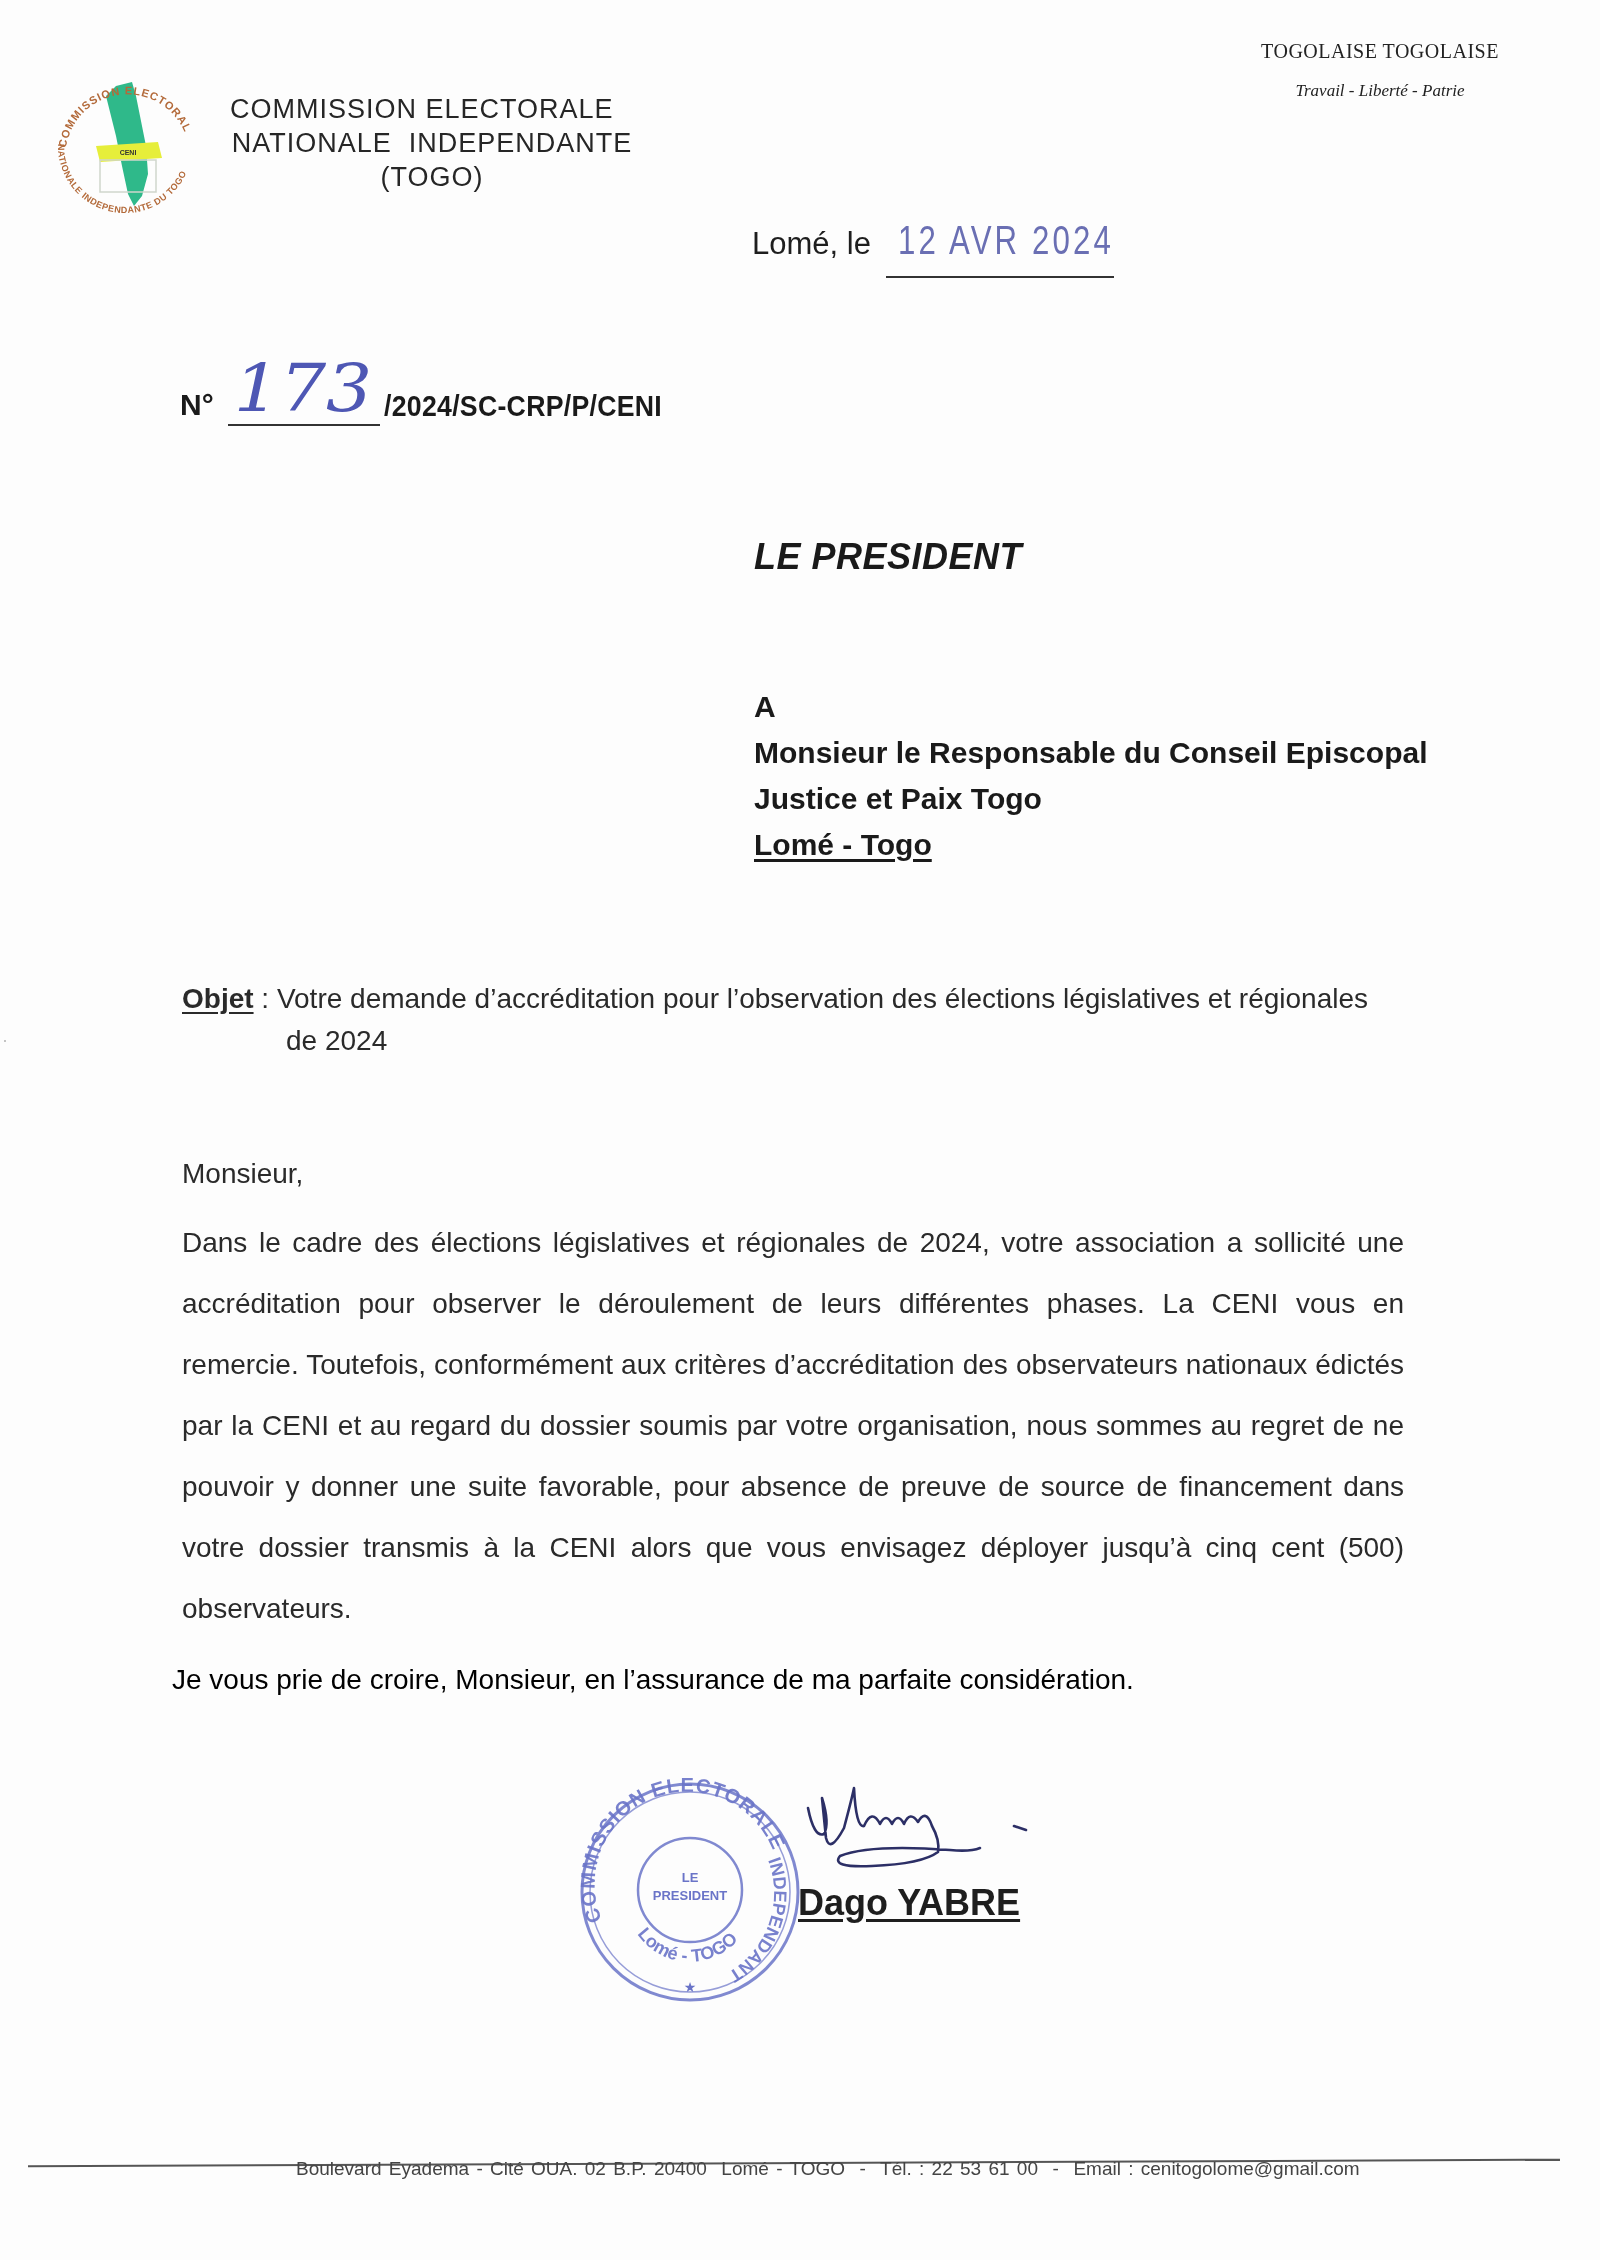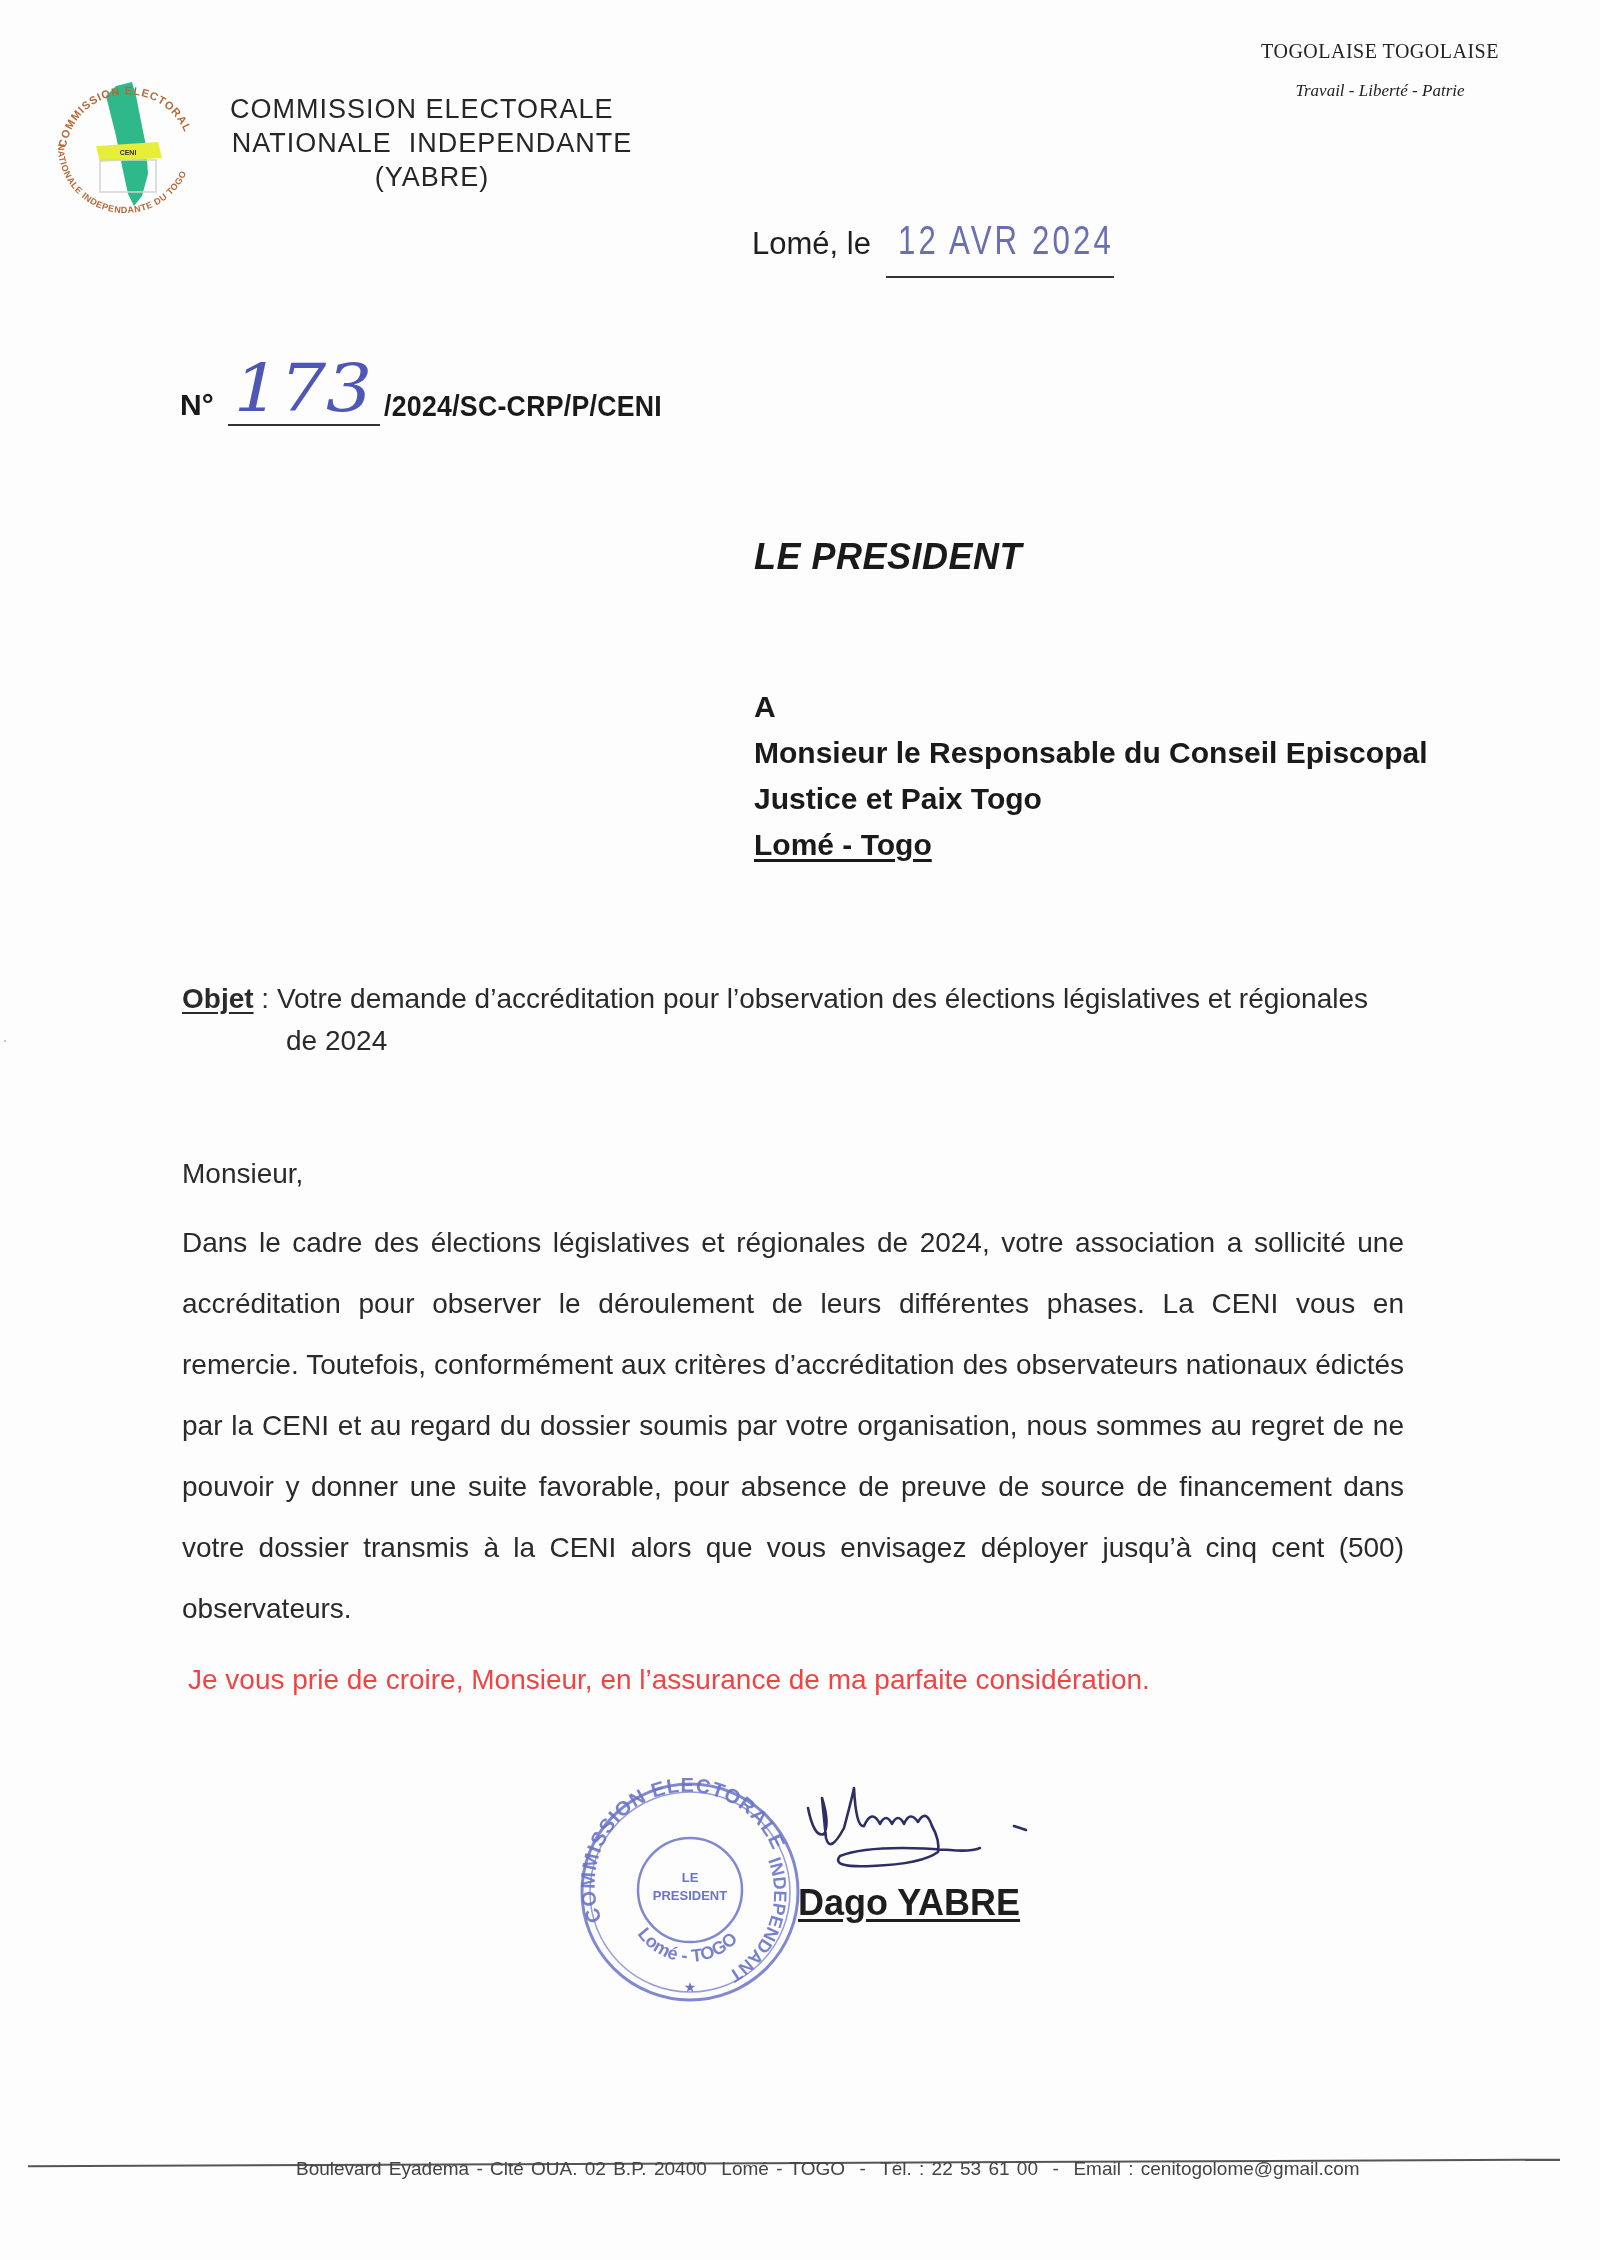--- a/index.html
+++ b/index.html
@@ -47,21 +47,21 @@
     
     .objet { left: 182px; top: 978px; width: 1240px; font-size: 28px; line-height: 42px; color: #2a2a2a; }
     .objet-label { font-weight: bold; text-decoration: underline; text-underline-offset: 4px; }
     .objet-text { }
     .objet-cont { display: block; padding-left: 104px; }
 
     
     .salutation { left: 182px; top: 1158px; font-size: 28px; color: #2a2a2a; }
     .body-para { left: 182px; top: 1212px; width: 1222px; font-size: 28px; line-height: 61px;
       text-align: justify; color: #2a2a2a; }
-    .closing { left: 188px; top: 1664px; font-size: 28px; color: #ef4444; white-space: nowrap; text-align: center; }
+    .closing { left: 172px; top: 1664px; font-size: 28px; color: #000000; white-space: nowrap; text-align: center; }
 
     
     .seal { left: 572px; top: 1770px; width: 240px; height: 240px; }
     .signature { left: 800px; top: 1768px; width: 240px; height: 120px; }
     .signer { left: 798px; top: 1882px; font-size: 36px; font-weight: bold; color: #1e1e1e; text-decoration: underline; text-underline-offset: 4px; white-space: nowrap; }
 
     
     .footer-rule { left: 28px; top: 2162px; width: 1532px; height: 2px; background: #555; transform: rotate(-0.25deg); }
     .footer-text { left: 250px; top: 2158px; font-size: 19px; color: #444; white-space: nowrap; word-spacing: 2px; margin-left: 46px; }
 
@@ -87,21 +87,21 @@
     </text>
     <text font-size="9" font-weight="bold" fill="#b36a3a" font-family="Liberation Sans, sans-serif" letter-spacing="0.5">
       <textPath href="#ringBot">NATIONALE INDEPENDANTE DU TOGO</textPath>
     </text>
   </svg>
 </div>
 
 <div class="abs org-block">
   <div class="org-line l1">COMMISSION ELECTORALE</div>
   <div class="org-line" style="white-space:pre;">NATIONALE  INDEPENDANTE</div>
-  <div class="org-line">(YABRE)</div>
+  <div class="org-line">(TOGO)</div>
 </div>
 
 <div class="abs rep-block">
   <div class="rep-title">TOGOLAISE TOGOLAISE</div>
   <div class="rep-motto">Travail - Liberté - Patrie</div>
 </div>
 
 <div class="abs date-line">Lomé, le</div>
 <div class="abs date-stamp">12 AVR 2024</div>
 <div class="abs date-underline"></div>

